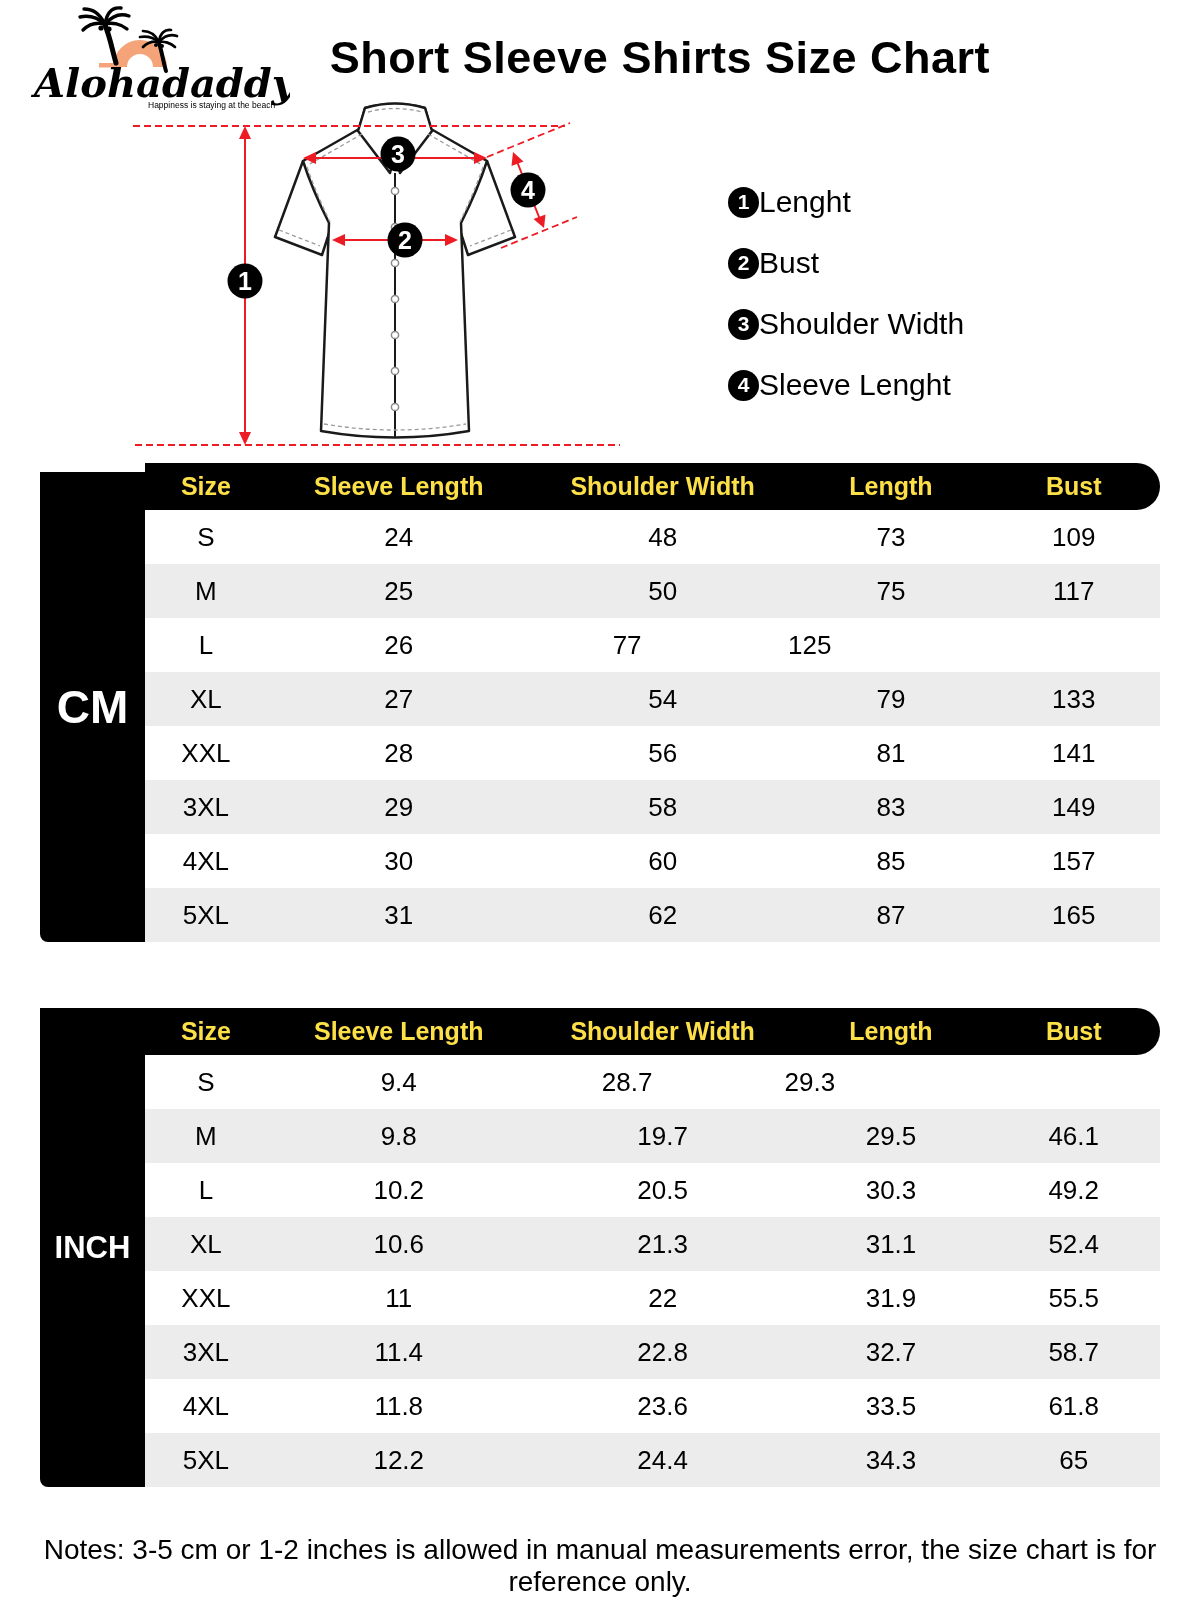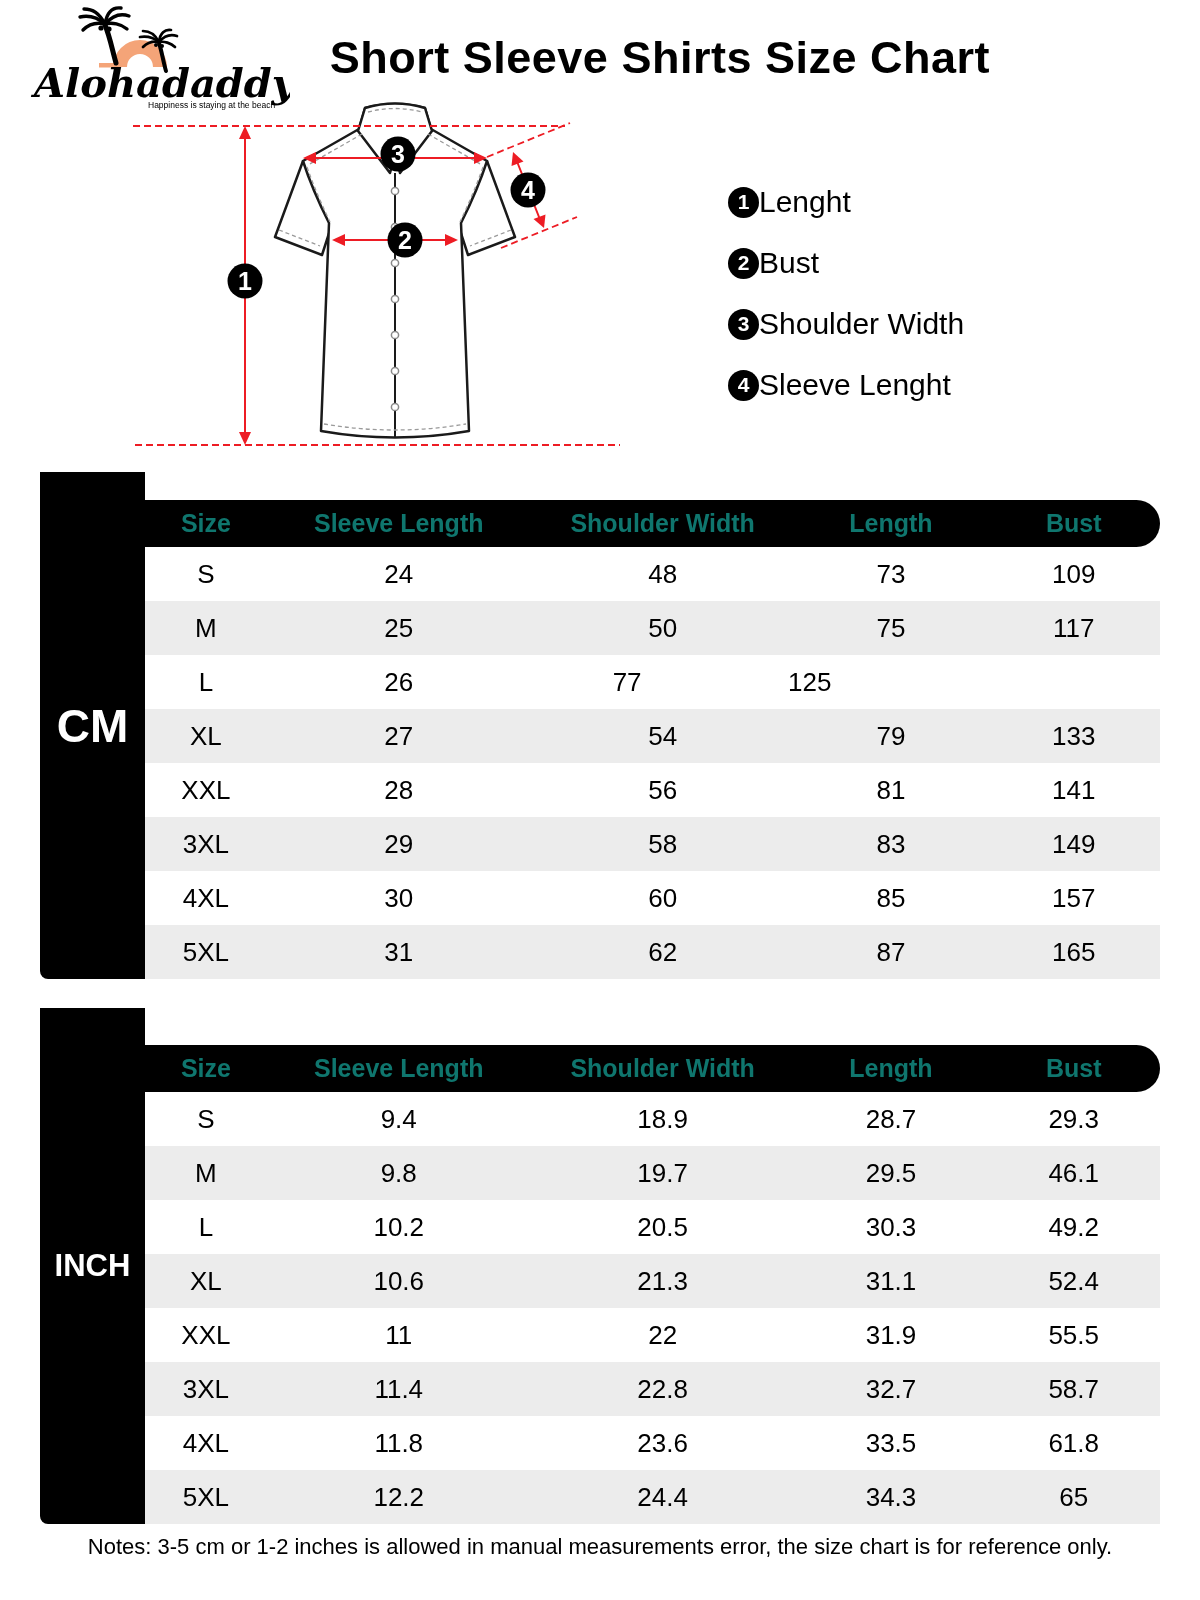--- a/index.html
+++ b/index.html
@@ -34,33 +34,33 @@
   #inch-table { top:1008px; }
   .unit-col {
     width:105px; flex:0 0 105px; background:#000; color:#fff;
     display:flex; align-items:center; justify-content:center;
     font-weight:bold; border-radius:0 0 0 8px;
   }
   #cm-table  .unit-col  { font-size:46px;margin-top:9px; }
   #inch-table .unit-col { font-size:31px; }
   .cols { flex:1; }
   .thead {
-    display:flex; align-items:center; background:#000; color:#0f766e;
+    display:flex; align-items:center; background:#000; color:#fde047;
     height:47px; border-radius:0 24px 24px 0;
-    font-weight:bold; font-size:25px;margin-top:37px;
+    font-weight:bold; font-size:25px;
   }
   .tr { display:flex; align-items:center; height:54px; font-size:26px; background:#fff; }
   .tr.alt { background:#ececec; }
   .th, .td { text-align:center; }
   .c0 { width:12%; } .c1 { width:26%; } .c2 { width:26%; } .c3 { width:19%; } .c4 { width:17%; }
 
   
   .notes {
     position:absolute; top:1534px; left:0; width:100%;
-    text-align:center; font-size:22px;
+    text-align:center; font-size:28px;
   }
 
   
   .brand-script { font-family:"DejaVu Serif", serif; font-style:italic; font-weight:bold; }
 </style>
 </head>
 <body>
 
 <svg class="logo" viewBox="0 0 260 112" xmlns="http://www.w3.org/2000/svg">
 
@@ -277,21 +277,20 @@
         <div class="th c0">Size</div>
         <div class="th c1">Sleeve Length</div>
         <div class="th c2">Shoulder Width</div>
         <div class="th c3">Length</div>
         <div class="th c4">Bust</div>
       </div>
     <div class="tbody">
         <div class="tr">
           <div class="td c0">S</div>
           <div class="td c1">9.4</div>
-          <div class="td c2">18.9</div>
           <div class="td c3">28.7</div>
           <div class="td c4">29.3</div>
         </div>
         <div class="tr alt">
           <div class="td c0">M</div>
           <div class="td c1">9.8</div>
           <div class="td c2">19.7</div>
           <div class="td c3">29.5</div>
           <div class="td c4">46.1</div>
         </div>

